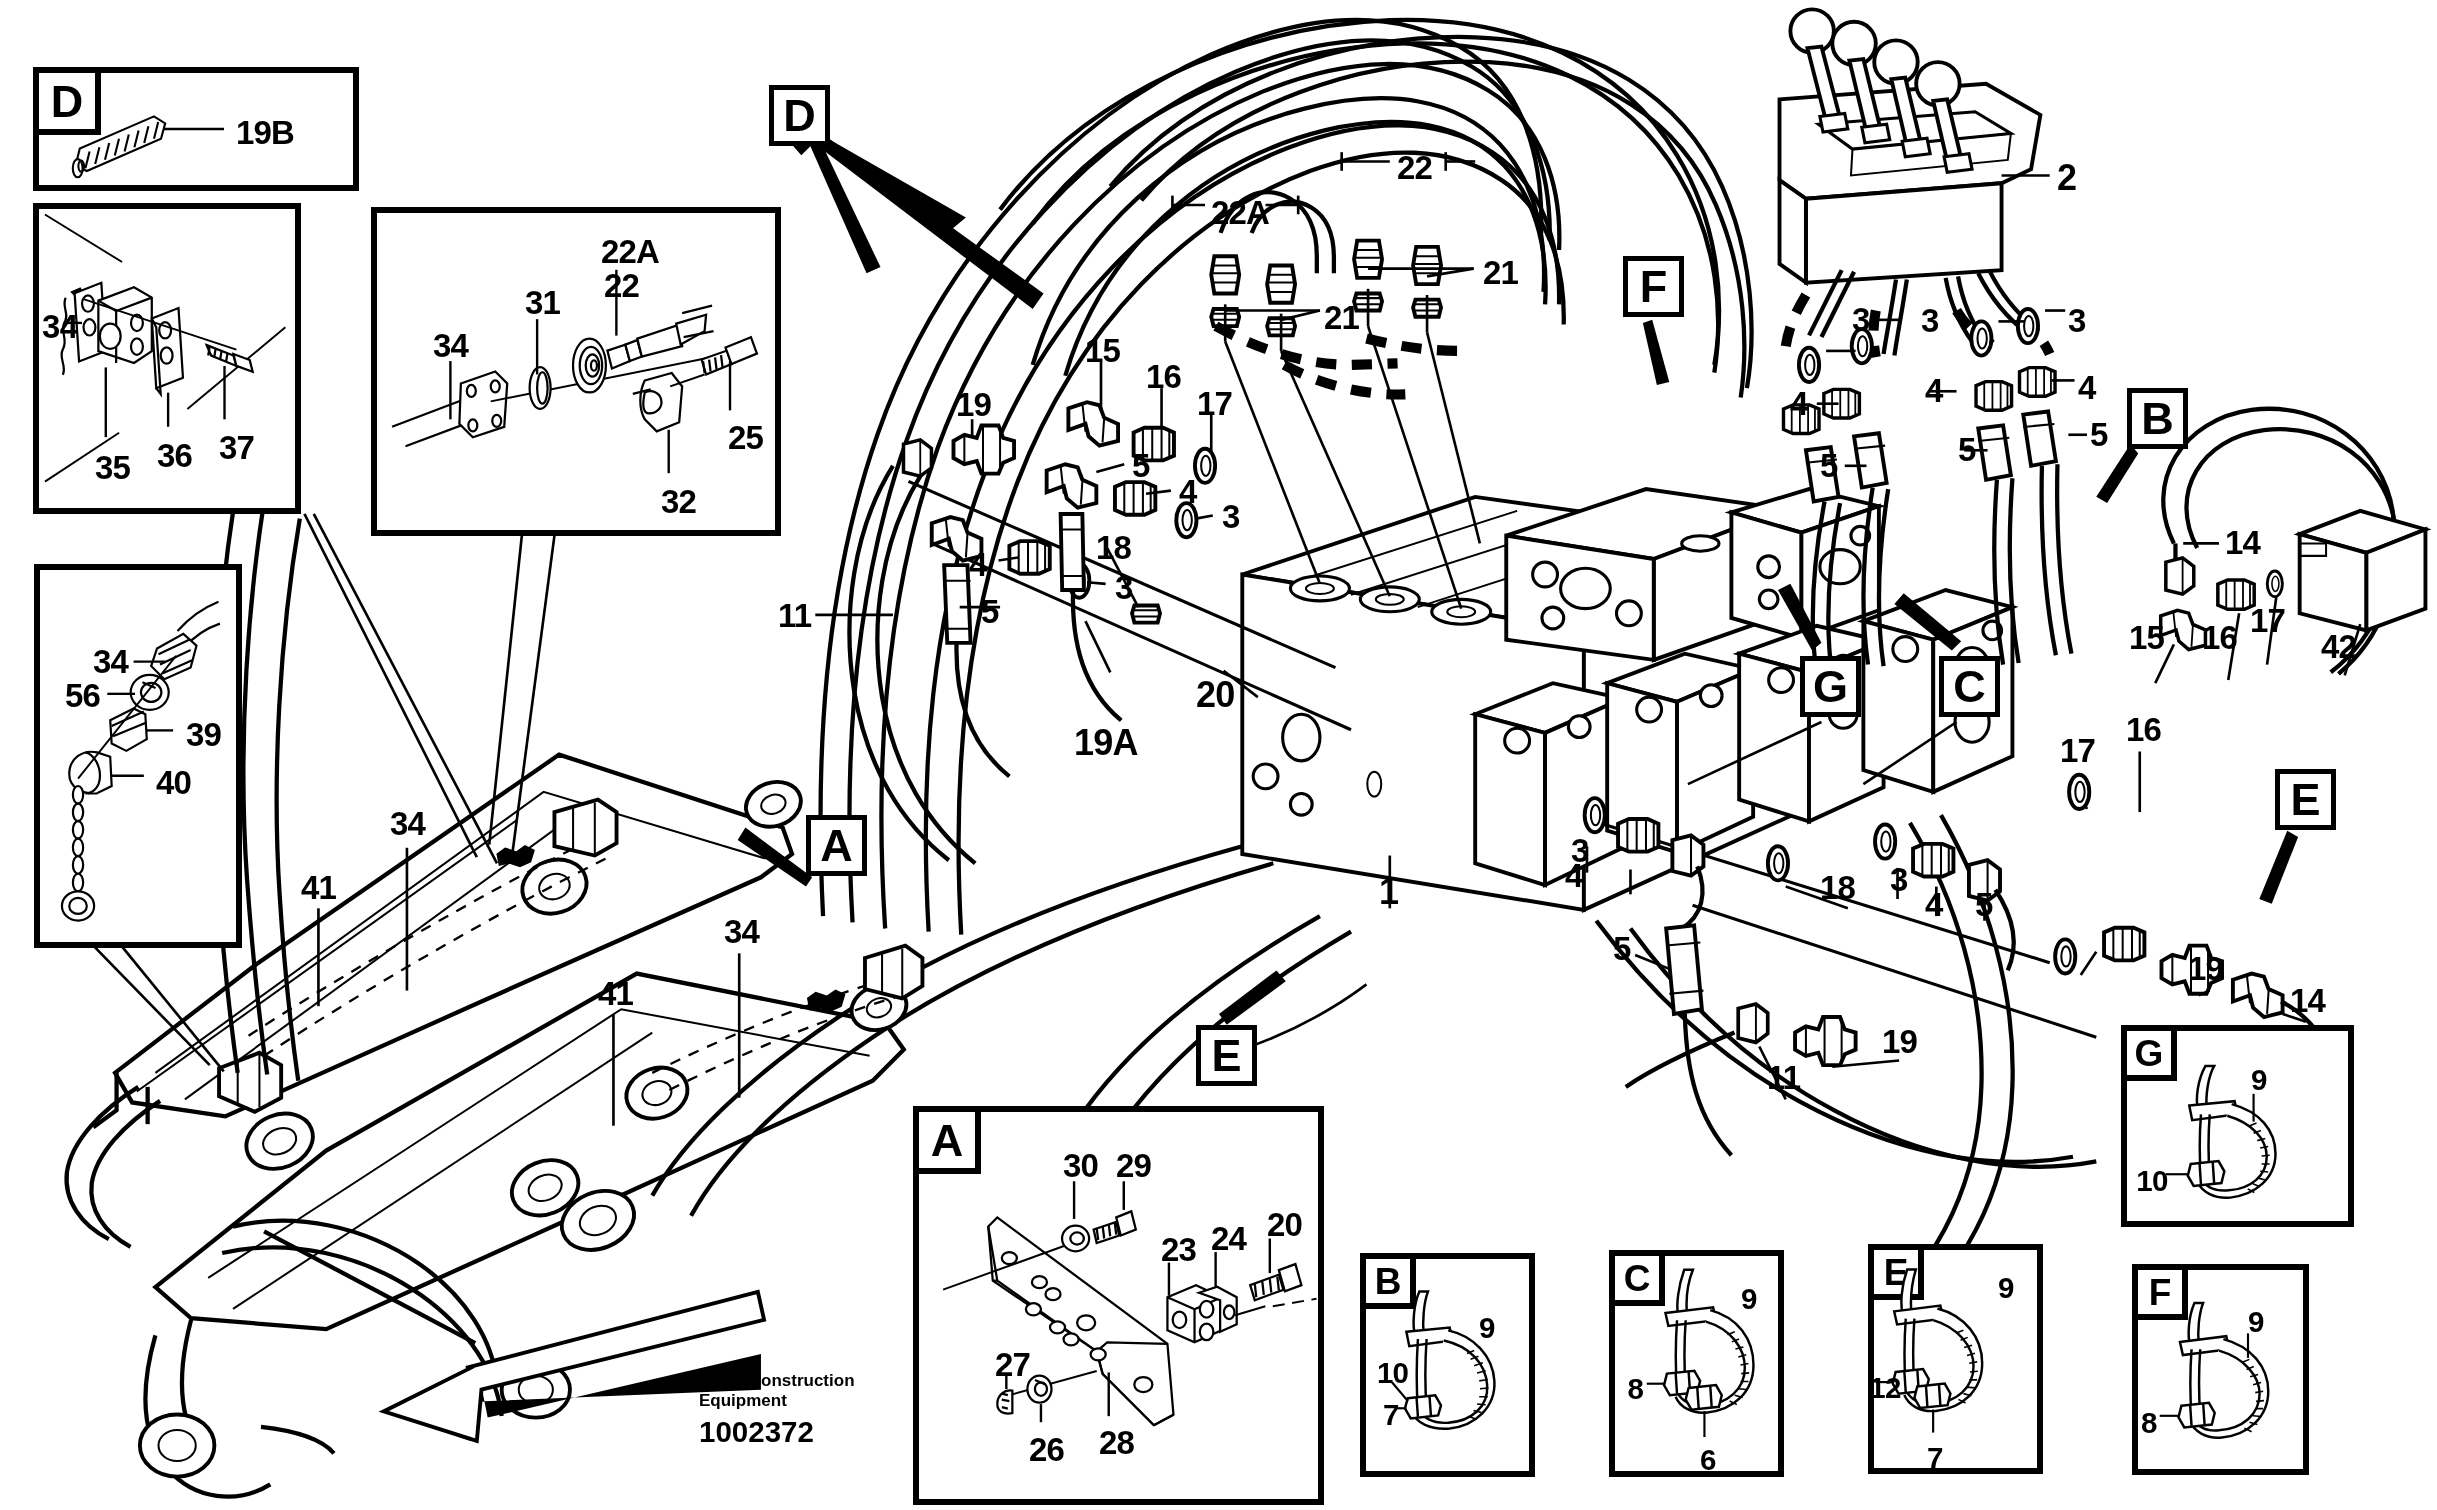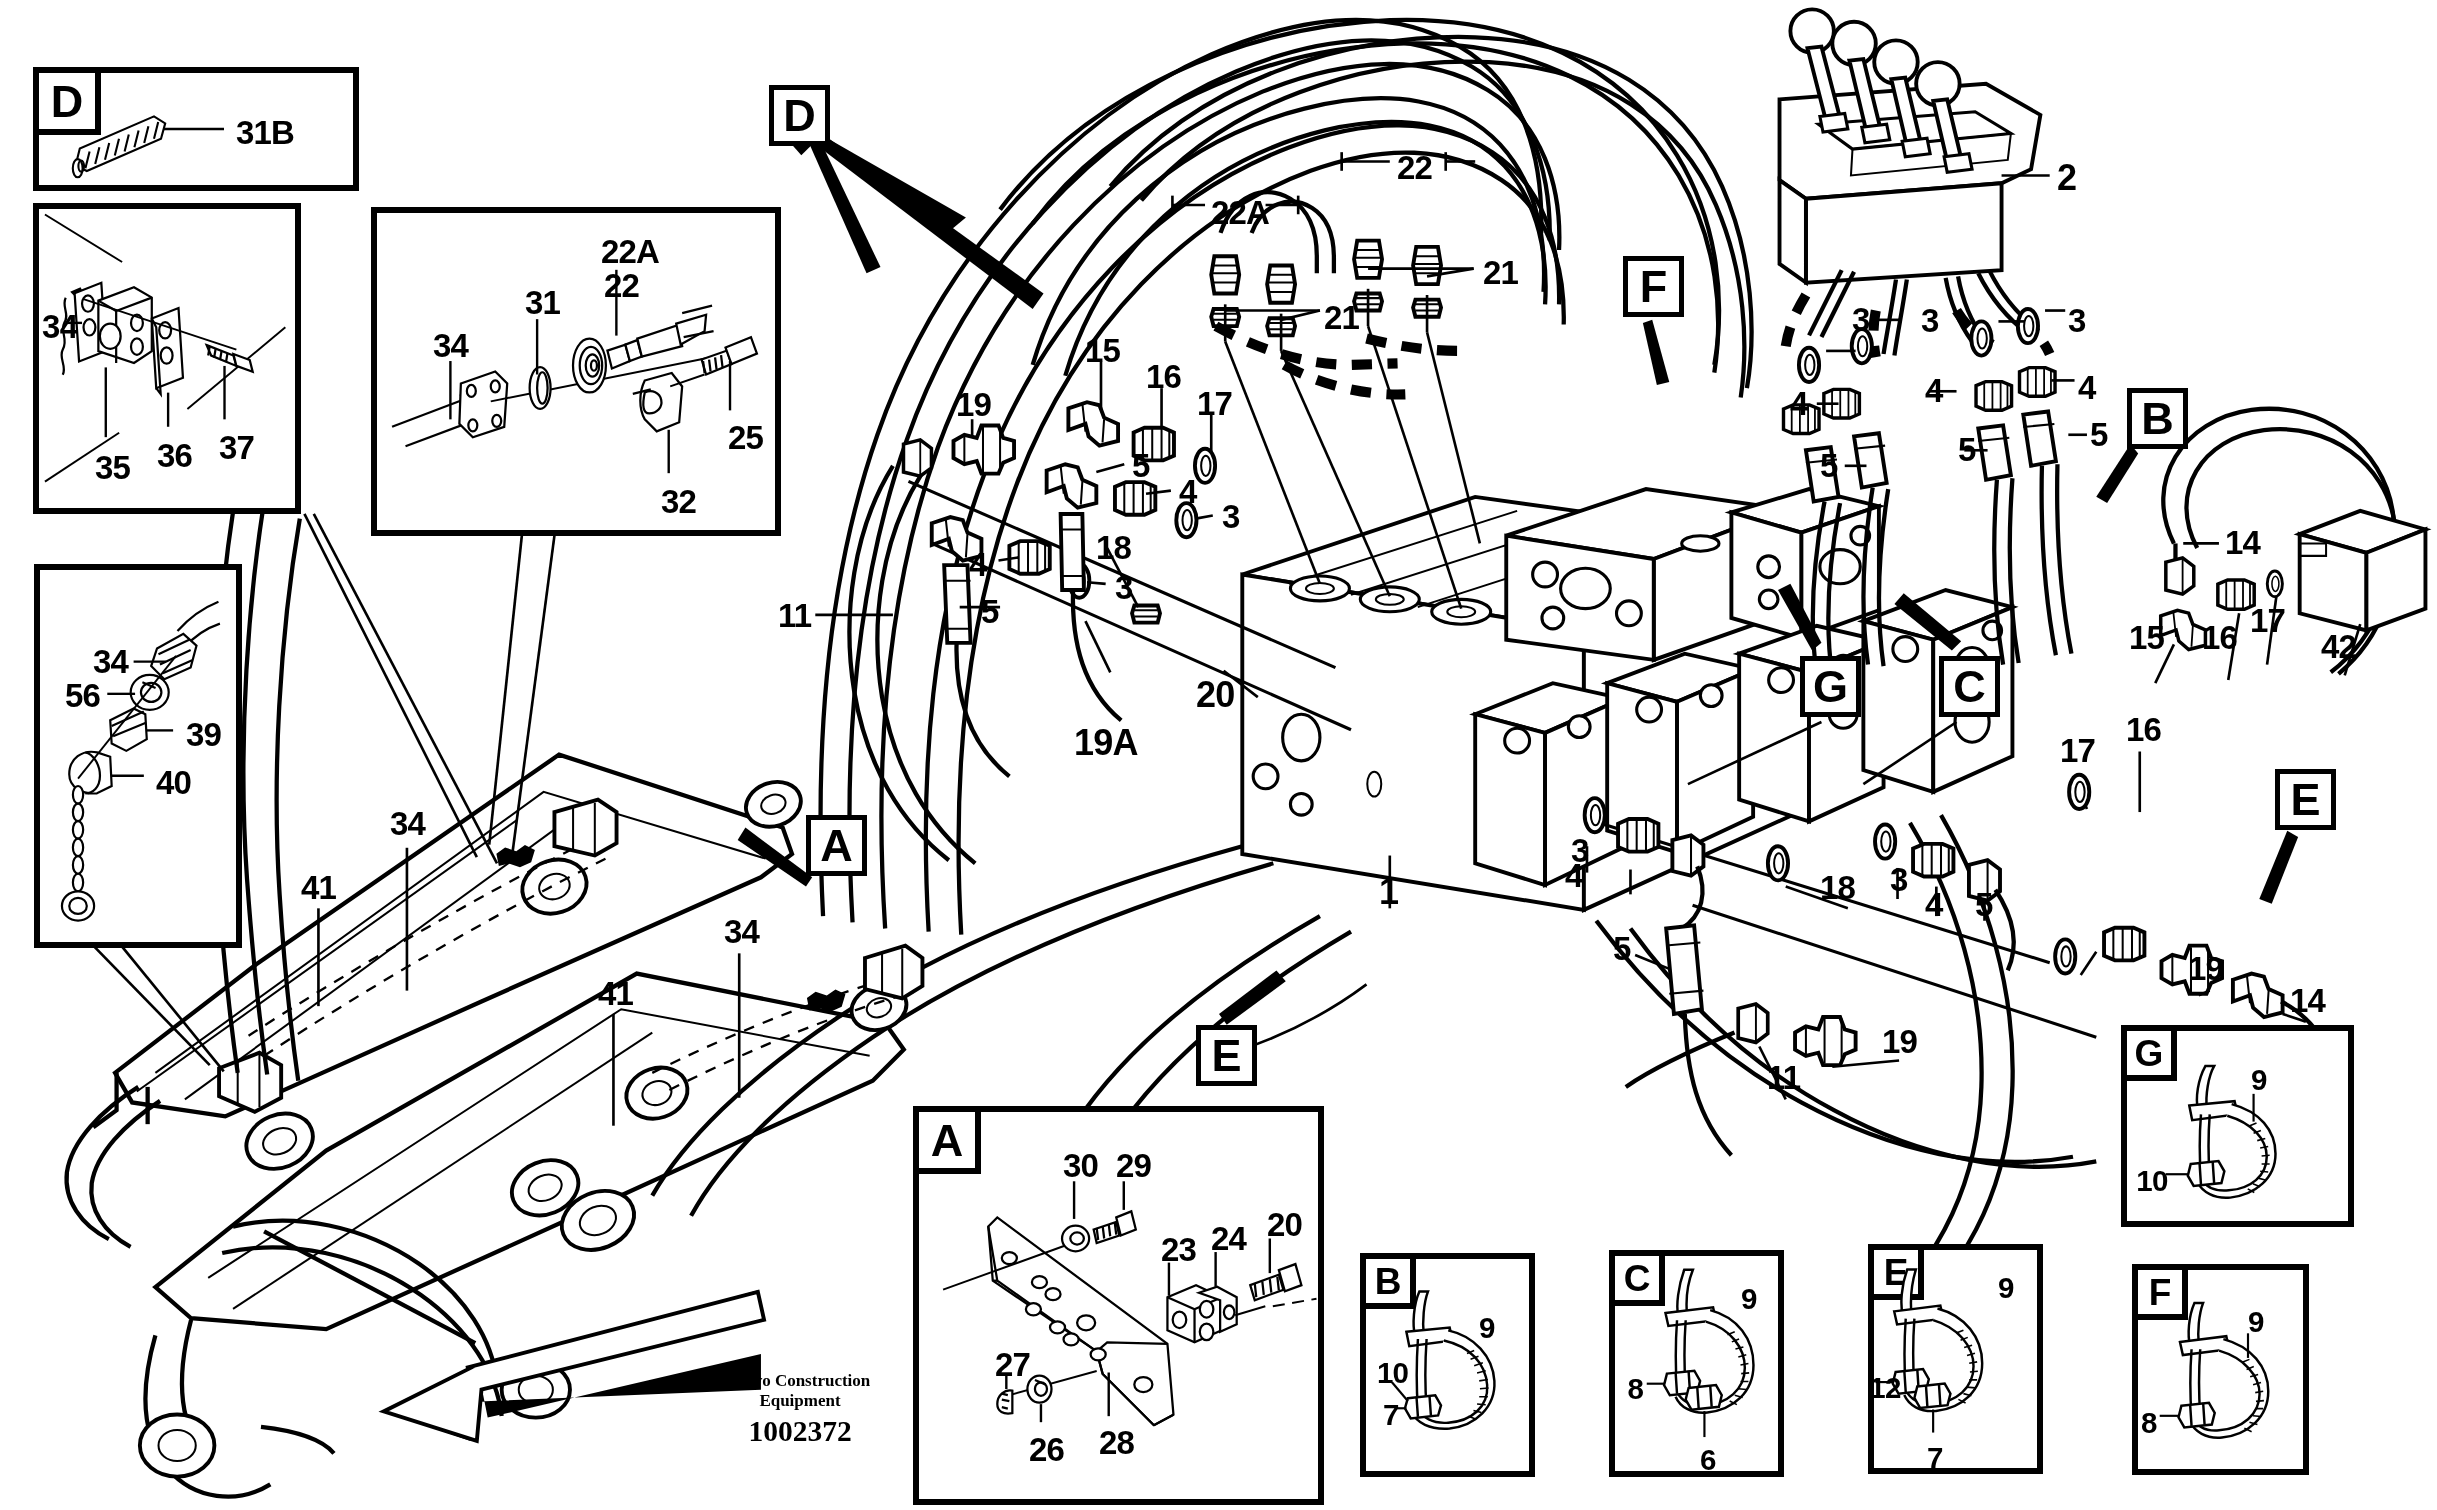--- a/index.html
+++ b/index.html
@@ -57,22 +57,21 @@
     font-weight:bold;font-size:45px;line-height:1;
     background:#fff;
     font-family:"Liberation Sans",sans-serif;
   }
   .panel .plabel.sm{width:50px;height:50px;font-size:37px;}
   .panel svg{position:absolute;left:0;top:0;width:100%;height:100%;}
 
   
   .caption{
     position:absolute;
-    text-align:center;
-    font-family:Liberation Serif, serif;
+    font-family:Liberation Sans, sans-serif;
     font-weight:bold;
     color:#000;
     line-height:1.15;
   }
   .caption .brand{font-size:17px;display:block;}
   .caption .code{font-size:29.5px;display:block;margin-top:4.7px;letter-spacing:0px;}
 </style>
 </head>
 <body>
 
@@ -777,21 +776,21 @@
     <div class="plabel">D</div>
     <svg viewBox="0 0 420 160">
       <g fill="none" stroke="#000" stroke-width="3">
         <path d="M38,132 L44,108 L150,62 L166,72 L160,94 L54,140 Z" fill="#fff"></path>
         <ellipse cx="41" cy="136" rx="7" ry="13" fill="#fff"></ellipse>
         <ellipse cx="46" cy="133" rx="4" ry="8"></ellipse>
         <path d="M52,136 L58,112 M66,130 L72,106 M80,124 L86,100 M94,118 L100,94 M108,112 L114,88 M122,106 L128,82 M136,100 L142,76 M150,94 L156,70"></path>
         <path d="M164,80 L250,80" stroke-width="3.4"></path>
       </g>
     </svg>
-    <span class="num" style="left:197px;top:43px;">31B</span>
+    <span class="num" style="left:197px;top:43px;">19B</span>
   </div>
 
   <div class="panel" style="left:33px;top:203px;width:268px;height:311px;">
     <svg viewBox="0 0 345 400">
       <g fill="none" stroke="#000" stroke-width="3">
         <path d="M8,6 L112,70" stroke-width="2.6"></path>
         <path d="M8,366 L108,300" stroke-width="2.6"></path>
         <path d="M200,268 L332,158" stroke-width="2.6"></path>
 
         <path d="M36,118 C30,130 42,140 34,152 C28,164 40,174 32,188 C26,200 38,210 32,222" stroke-width="3"></path>

